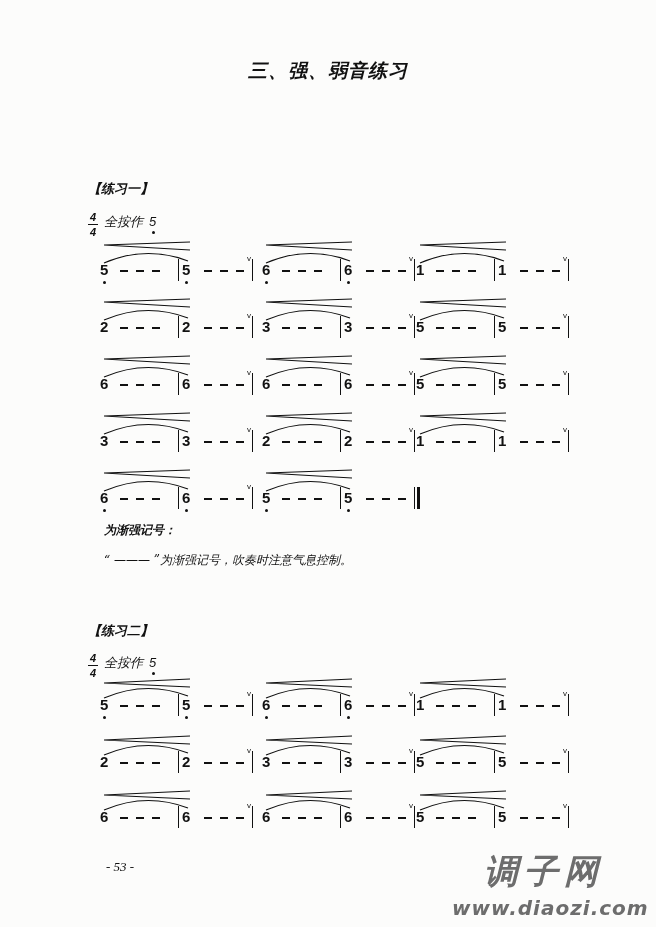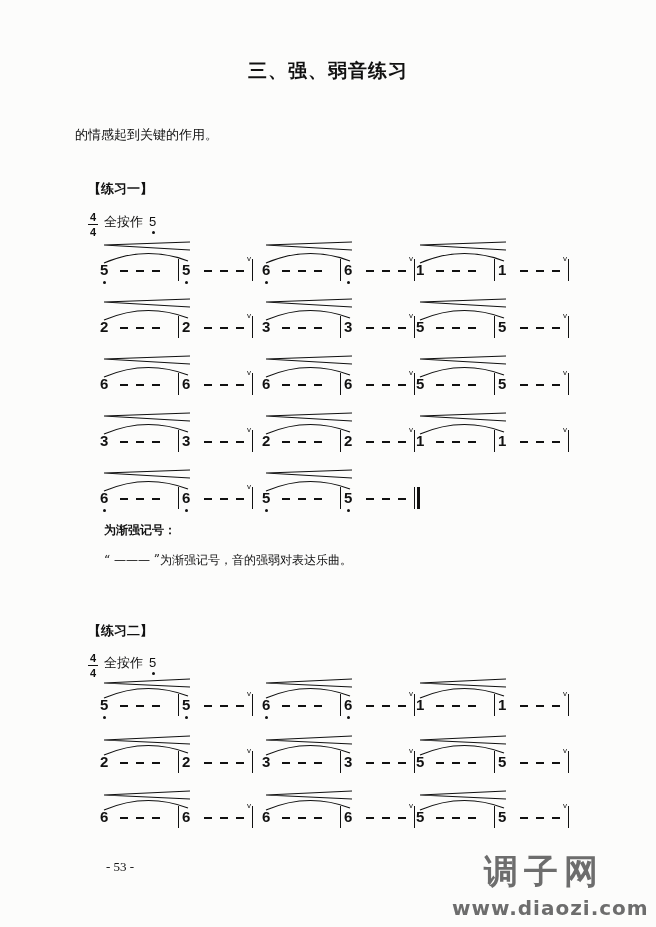--- a/index.html
+++ b/index.html
@@ -1,18 +1,18 @@
 <!DOCTYPE html>
 <html><head>
 <meta charset="utf-8">
 <style>
   html, body { margin:0; padding:0; }
   body { width:656px; height:927px; background:#fcfcfb; position:relative; overflow:hidden;
          font-family:"DejaVu Serif","Liberation Serif",serif; color:#111; }
-  .abs { position:absolute; }
+  .abs { position:absolute;font-style:italic; }
   .title { left:0; width:656px; top:58px; text-align:center; font-size:19px; font-weight:bold;
            font-family:"DejaVu Sans","Liberation Sans",sans-serif; letter-spacing:1px; }
   .para { left:100px; top:120px; width:480px; font-size:13px; line-height:30px; }
   .para .l1 { display:block; text-indent:0; }
   .para .l2 { display:block; margin-left:-25px; }
   .label { font-size:13px; font-weight:bold; font-family:"DejaVu Sans","Liberation Sans",sans-serif; }
   .timesig { font-size:11px; font-weight:bold; line-height:12px; text-align:center; width:10px;
              font-family:"Liberation Sans",sans-serif; }
   .timesig .line { border-top:1px solid #111; margin:1px 0; }
   .fingering { font-size:13px; }
@@ -34,21 +34,20 @@
          font-family:"DejaVu Sans","Liberation Sans",sans-serif; letter-spacing:6px; }
   .wm2 { left:452px; top:896px; font-size:20px; color:#6d6d6d; font-weight:bold;
          font-family:"DejaVu Sans","Liberation Sans",sans-serif; letter-spacing:1px; }
 </style>
 </head>
 <body>
 
 <div class="abs title">三、强、弱音练习</div>
 
 <div class="abs para">
-  <span class="l2">的情感起到关键的作用。</span>
 </div>
 
 <div class="abs label" style="left:88px;top:180px;">【练习一】</div>
 <div class="abs timesig" style="left:88px;top:211px;">
   <div>4</div>
   <div class="line"></div>
   <div>4</div>
 </div>
 <div class="abs fingering" style="left:104px;top:213px;">
   <span>全按作</span><span class="dotnote"><span>5</span><span class="dot" style="left:3px;top:17px;"></span></span>
@@ -307,21 +306,21 @@
         <span class="dash" style="left:104px"></span>
         <span class="dash" style="left:120px"></span>
         <span class="dash" style="left:136px"></span>
       </div>
       <span class="dbl1" style="left:414px"></span>
       <span class="dbl2" style="left:417px"></span>
     </div>
   </div>
 
 <div class="abs hint-title">为渐强记号：</div>
-<div class="abs hint-text">“ ——— ”为渐强记号，音的强弱对表达乐曲。</div>
+<div class="abs hint-text">“ ——— ”为渐强记号，吹奏时注意气息控制。</div>
 
 <div class="abs label" style="left:88px;top:622px;">【练习二】</div>
 <div class="abs timesig" style="left:88px;top:652px;">
   <div>4</div>
   <div class="line"></div>
   <div>4</div>
 </div>
 <div class="abs fingering" style="left:104px;top:654px;">
   <span>全按作</span><span class="dotnote"><span>5</span><span class="dot" style="left:3px;top:17px;"></span></span>
 </div>

